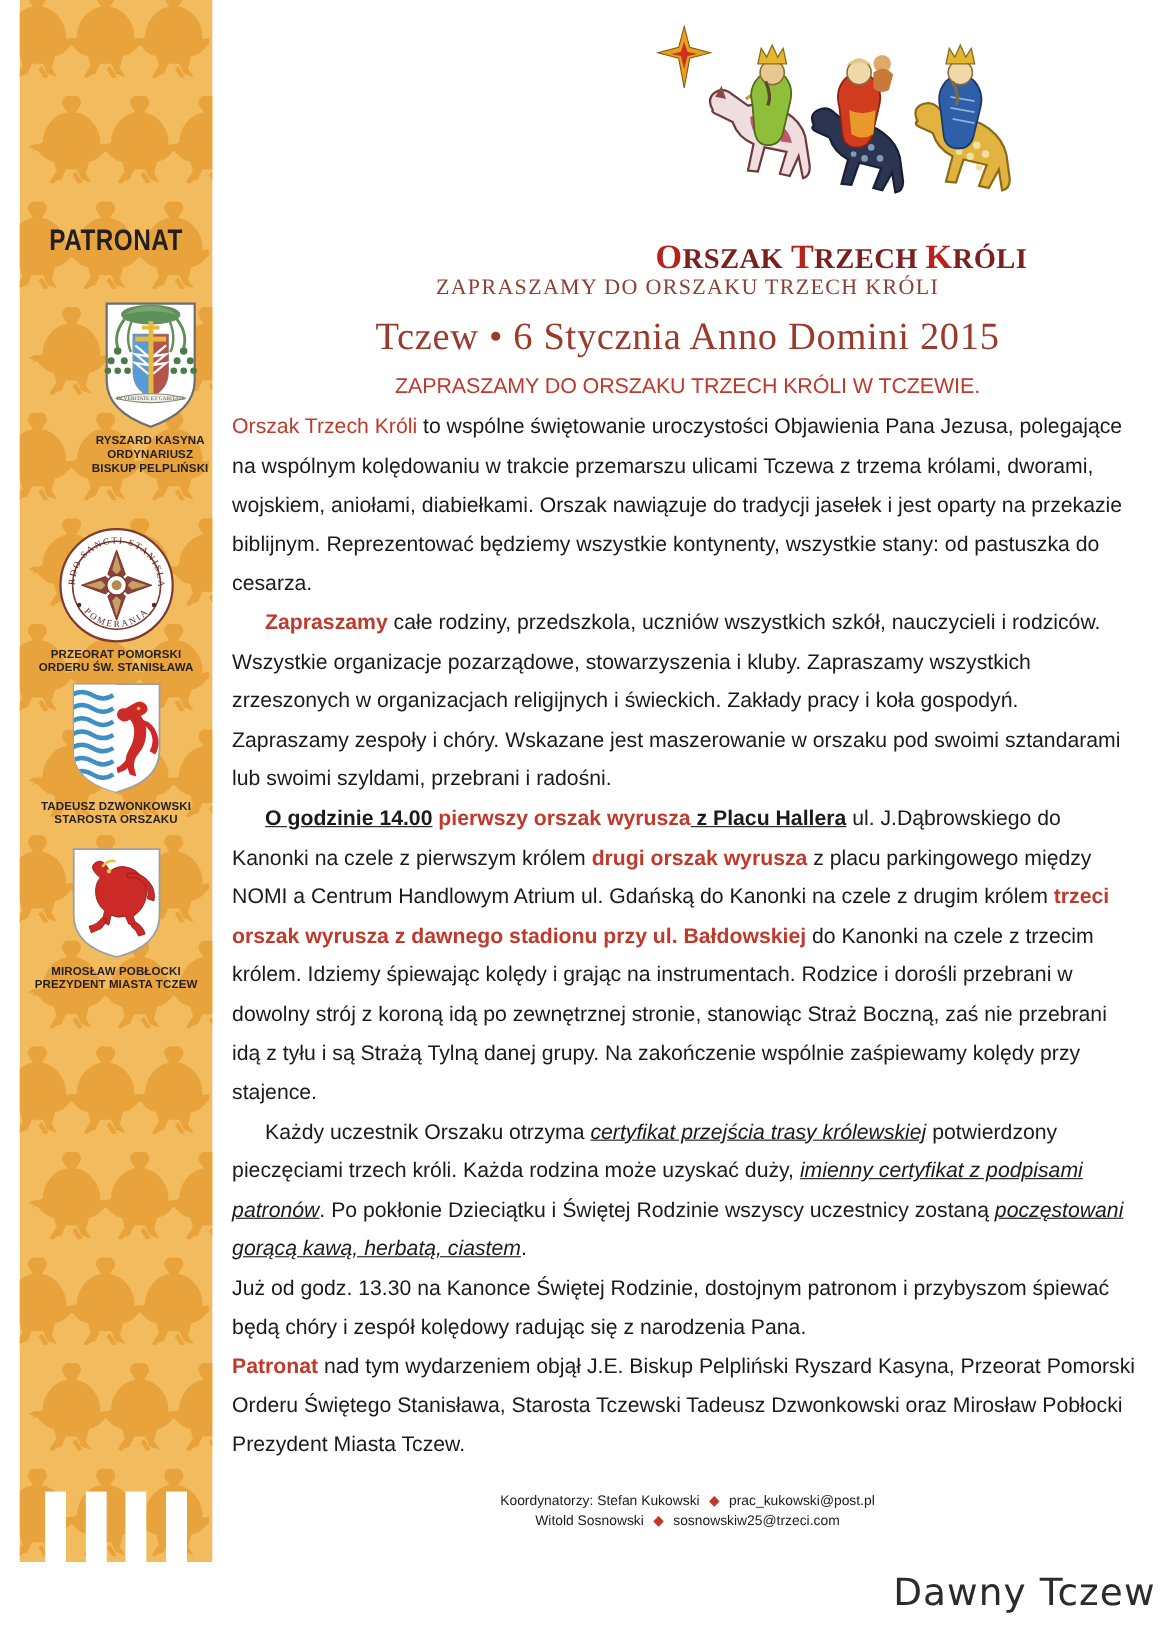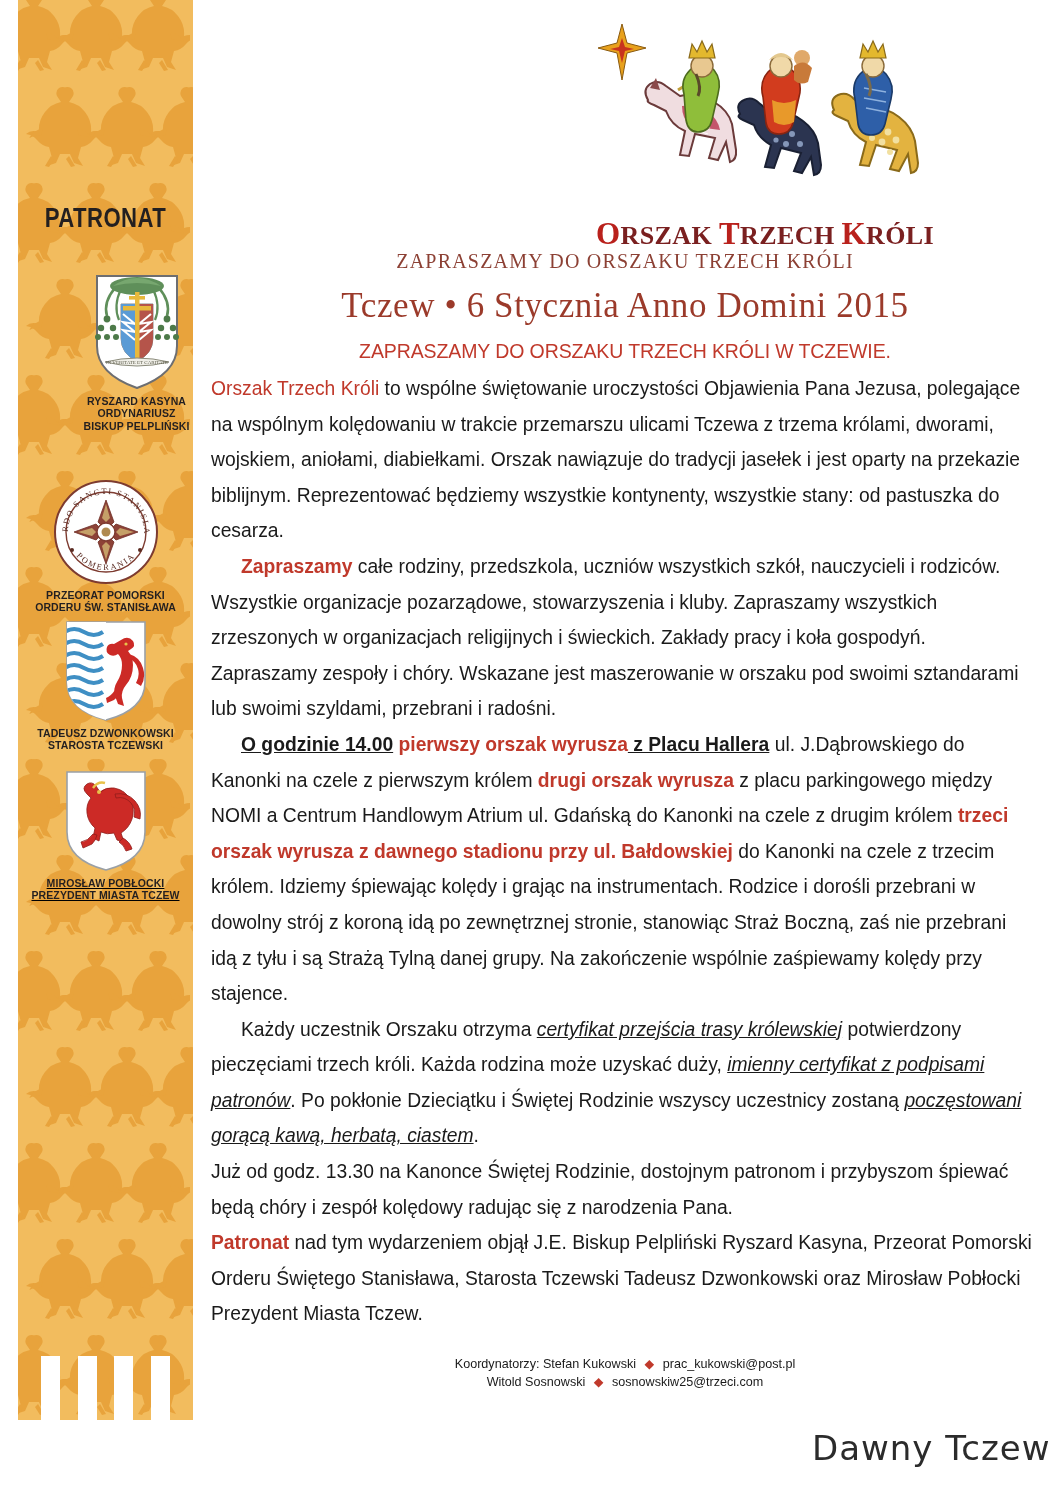--- a/index.html
+++ b/index.html
@@ -809,25 +809,25 @@
           <g fill="#cc2a26">
             <path d="M58 22 q7 -5 12 1 q3 5 -2 8 l-3 2 q5 6 5 14 q0 12 -7 20 q-5 6 -4 13 l2 8 l-6 -2 l-3 -8 q-2 -8 2 -14 q5 -8 5 -17 q0 -7 -4 -11 q-4 3 -8 1 q-5 -3 -3 -8 q2 -4 7 -3 z"></path>
             <path d="M66 36 q11 3 14 14 q3 10 -2 18 l-5 -3 q4 -7 2 -14 q-2 -8 -10 -11 z"></path>
             <path d="M52 72 q-4 6 -9 8 l1 5 l7 -3 q4 -3 6 -8 z"></path>
           </g>
           <circle cx="63" cy="26" r="1.6" fill="#e8c24a"></circle>
         </g>
       </svg>
       <div class="crest-caption">
         <div>TADEUSZ DZWONKOWSKI</div>
-        <div>STAROSTA TCZEWSKI</div>
+        <div>STAROSTA ORSZAKU</div>
       </div>
     </div>
 
-    <div class="crest-block" style="top:768px;text-decoration:underline;">
+    <div class="crest-block" style="top:768px;">
       <svg class="crest-art" width="86" height="106" viewBox="0 0 86 106">
         <path d="M4 4 H82 V64 Q82 92 43 102 Q4 92 4 64 Z" fill="#ffffff" stroke="#9aa0a6" stroke-width="1.6"></path>
         <g fill="#cc2a26" stroke="#8f1d1a" stroke-width="0.8">
           <path d="M24 26 q-6 -6 0 -10 q5 -3 9 2 l4 6 q6 -5 14 -4 q12 2 17 13 q4 9 1 18 q-3 9 -11 14 l3 9 l-7 -2 l-3 -7 q-7 2 -13 -1 l-2 9 l-6 -3 l2 -10 q-7 -6 -8 -15 q-1 -9 4 -15 z"></path>
           <path d="M52 26 q12 -2 20 7 q7 8 5 18 l-6 -2 q2 -8 -3 -14 q-6 -7 -15 -5 z"></path>
           <path d="M30 66 q-5 7 -12 8 l2 6 l9 -4 q4 -4 5 -9 z"></path>
           <path d="M60 70 q7 4 9 11 l-6 2 q-2 -6 -7 -9 z"></path>
         </g>
         <circle cx="36" cy="24" r="2" fill="#e8c24a" stroke="none"></circle>
         <path d="M30 20 q5 -7 12 -5" stroke="#e8c24a" stroke-width="2.4" fill="none"></path>

